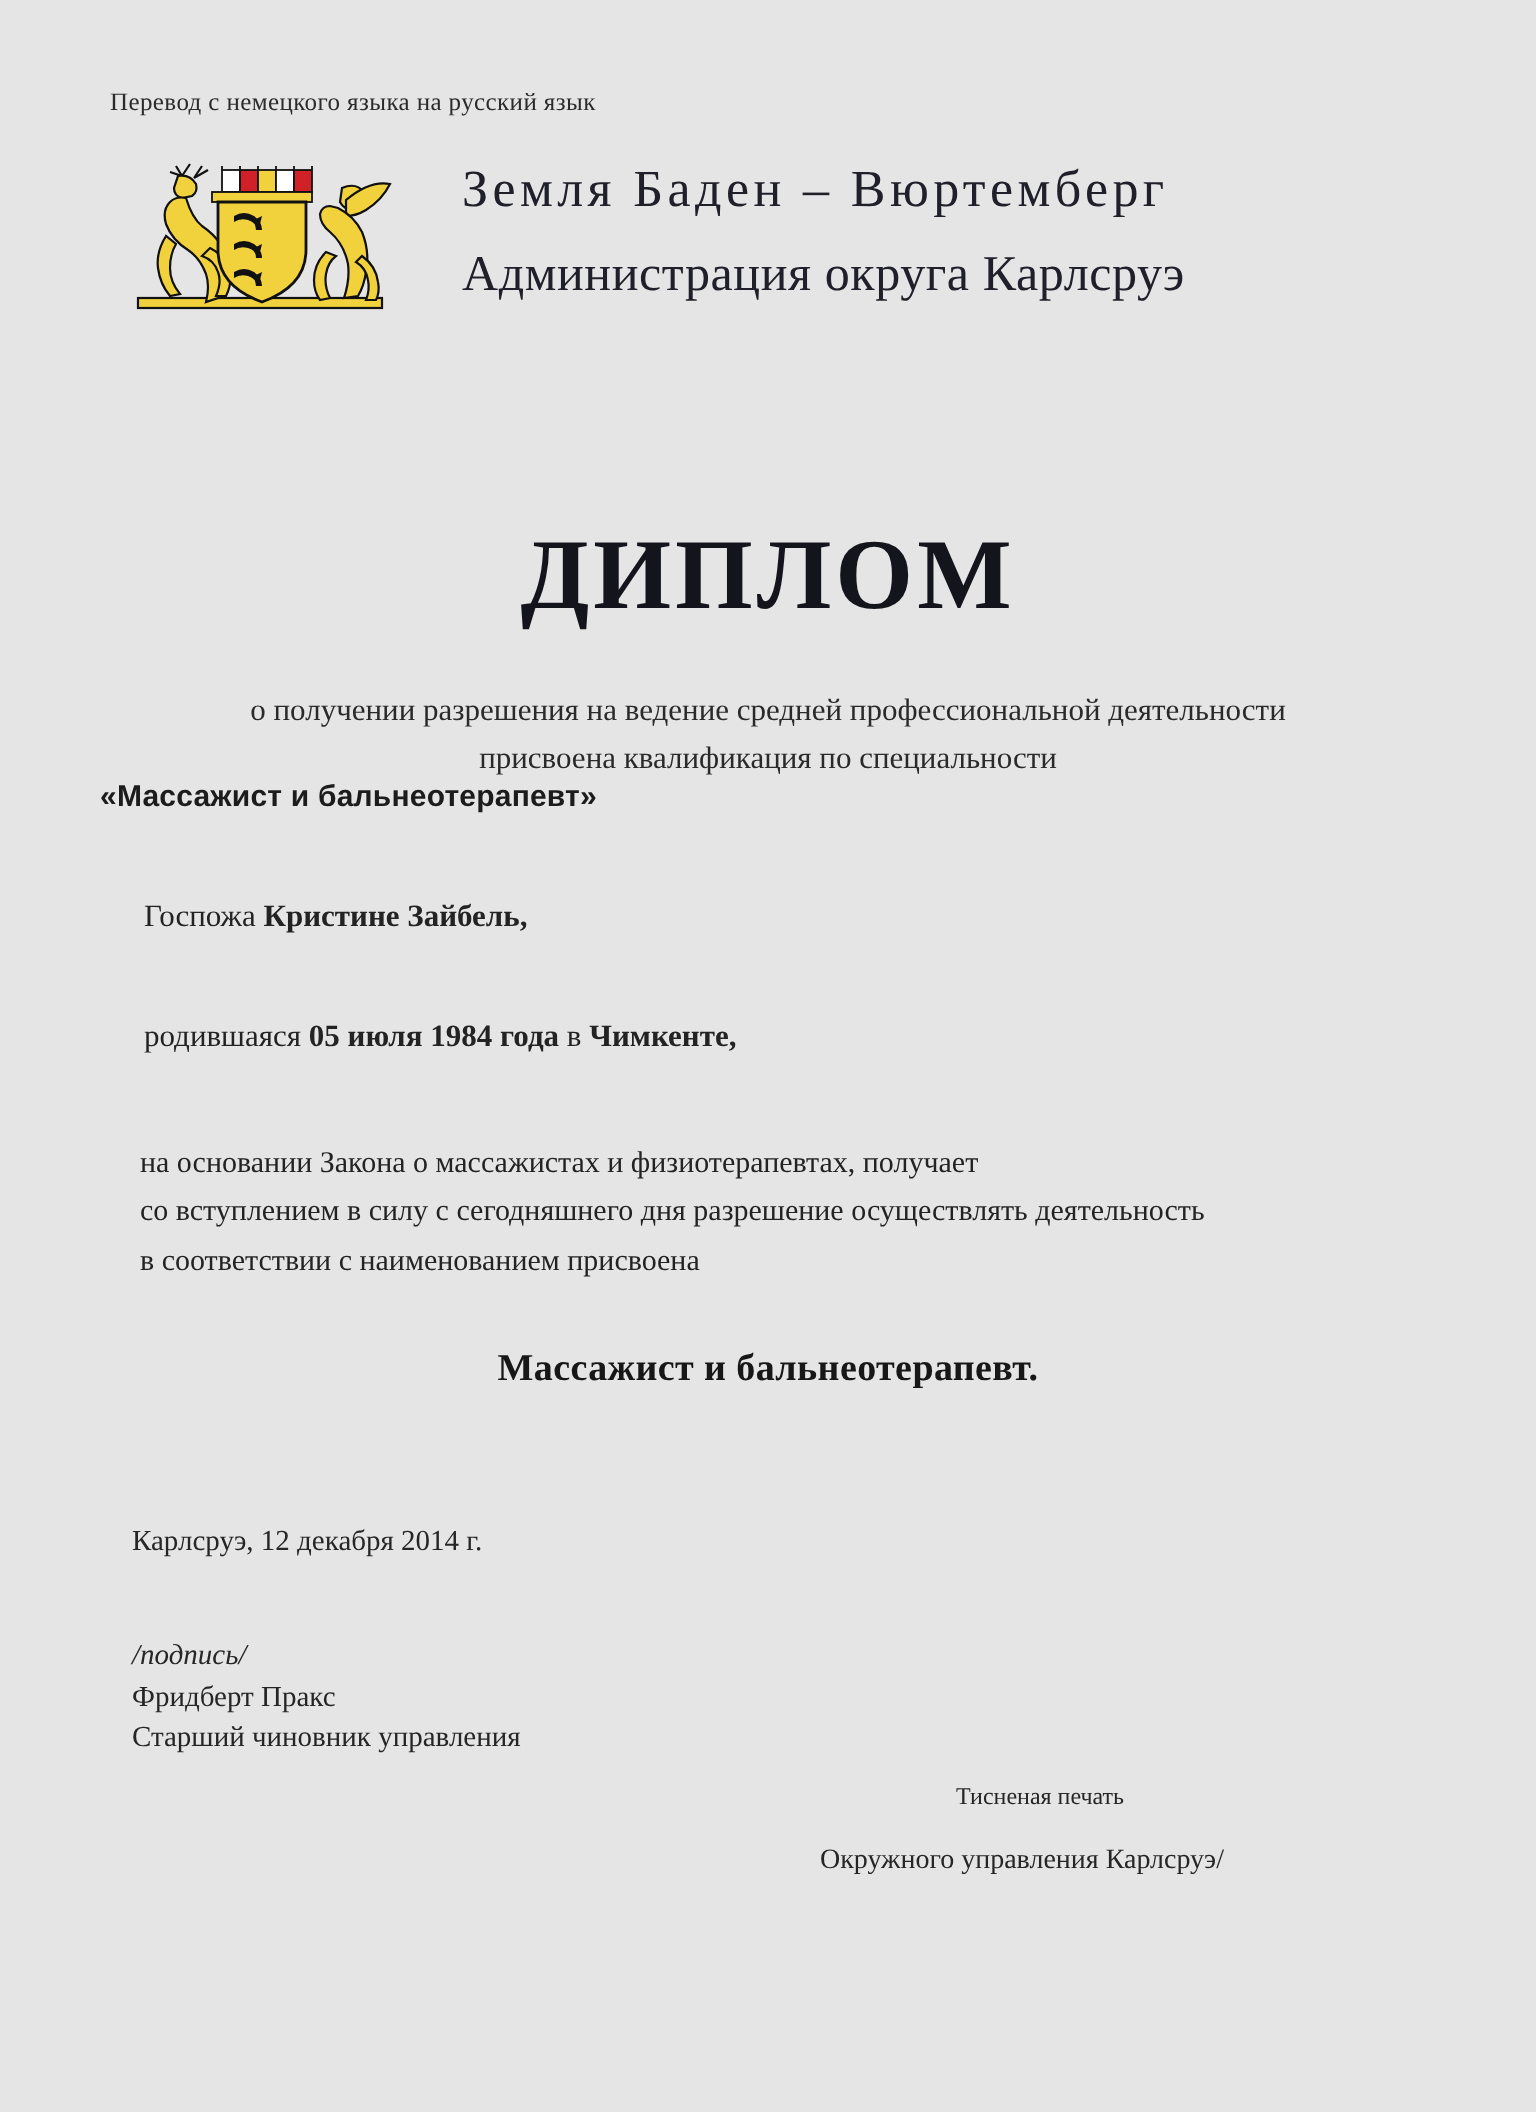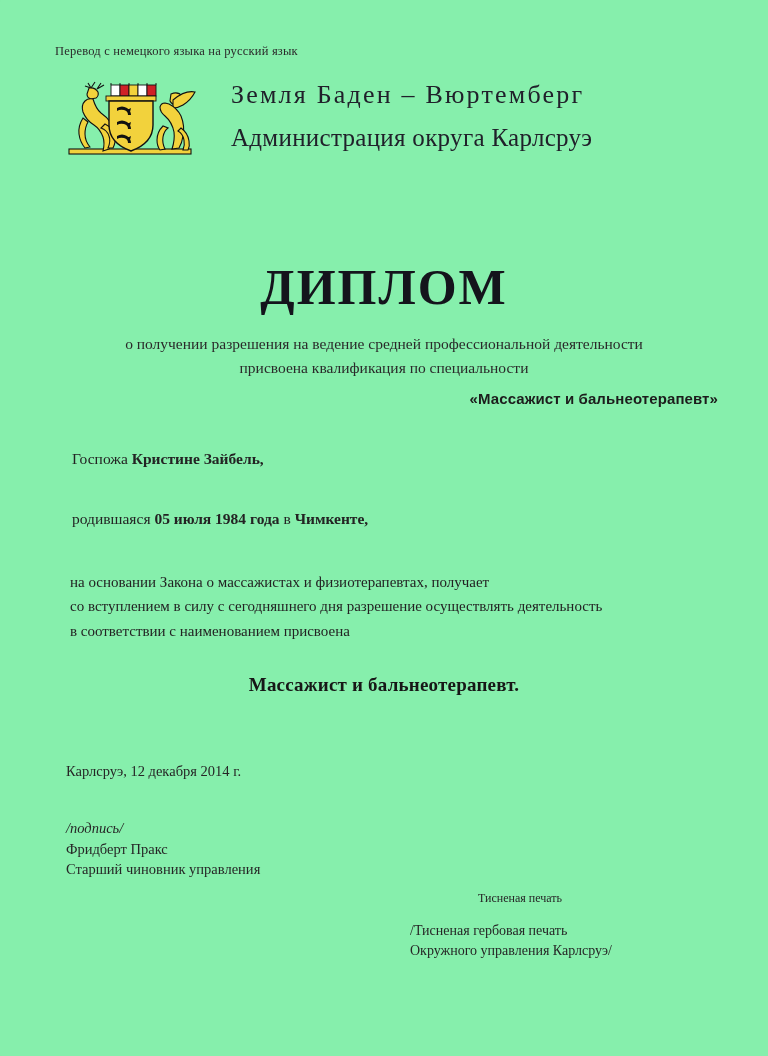--- a/index.html
+++ b/index.html
@@ -13,21 +13,21 @@
     height: 1056px;
     position: relative;
     font-family: "Liberation Serif", "DejaVu Serif", serif;
     color: #1a1a1a;
     overflow: hidden;
   }
 
   .page {
     position: absolute;
     inset: 0;
-    background: #86efac;
+    background: #e5e5e5;
   }
 
   
   .translation-note {
     position: absolute;
     left: 55px;
     top: 44px;
     font-size: 12.5px;
     letter-spacing: 0.2px;
     color: #2b2b2b;
@@ -82,33 +82,33 @@
     font-weight: bold;
     letter-spacing: 2px;
     color: #14141c;
   }
 
   
   .subtitle {
     position: absolute;
     left: 50px;
     right: 50px;
-    top: 332px;
+    top: 344px;
     text-align: center;
     font-size: 15.5px;
     line-height: 1.55;
     color: #2a2a2a;
   }
 
   .specialty-quoted {
     position: absolute;
     left: 50px;
     right: 50px;
     top: 390px;
-    text-align: right;
+    text-align: left;
     font-family: "Liberation Sans", "DejaVu Sans", sans-serif;
     font-size: 15px;
     font-weight: bold;
     color: #1c1c1c;
     letter-spacing: 0.1px;
   }
 
   
   .recipient {
     position: absolute;
@@ -298,18 +298,17 @@
   <div class="place-date">Карлсруэ, 12 декабря 2014 г.</div>
 
   <div class="signature">
     <div class="signature-mark">/подпись/</div>
     <div>Фридберт Пракс</div>
     <div>Старший чиновник управления</div>
   </div>
 
   <div class="seal-note">
     <span class="seal-heading">Тисненая печать</span>
-    <div>/Тисненая гербовая печать</div>
     <div>Окружного управления Карлсруэ/</div>
   </div>
 
   <div class="scan-noise"></div>
 </div>
 
 </body></html>

